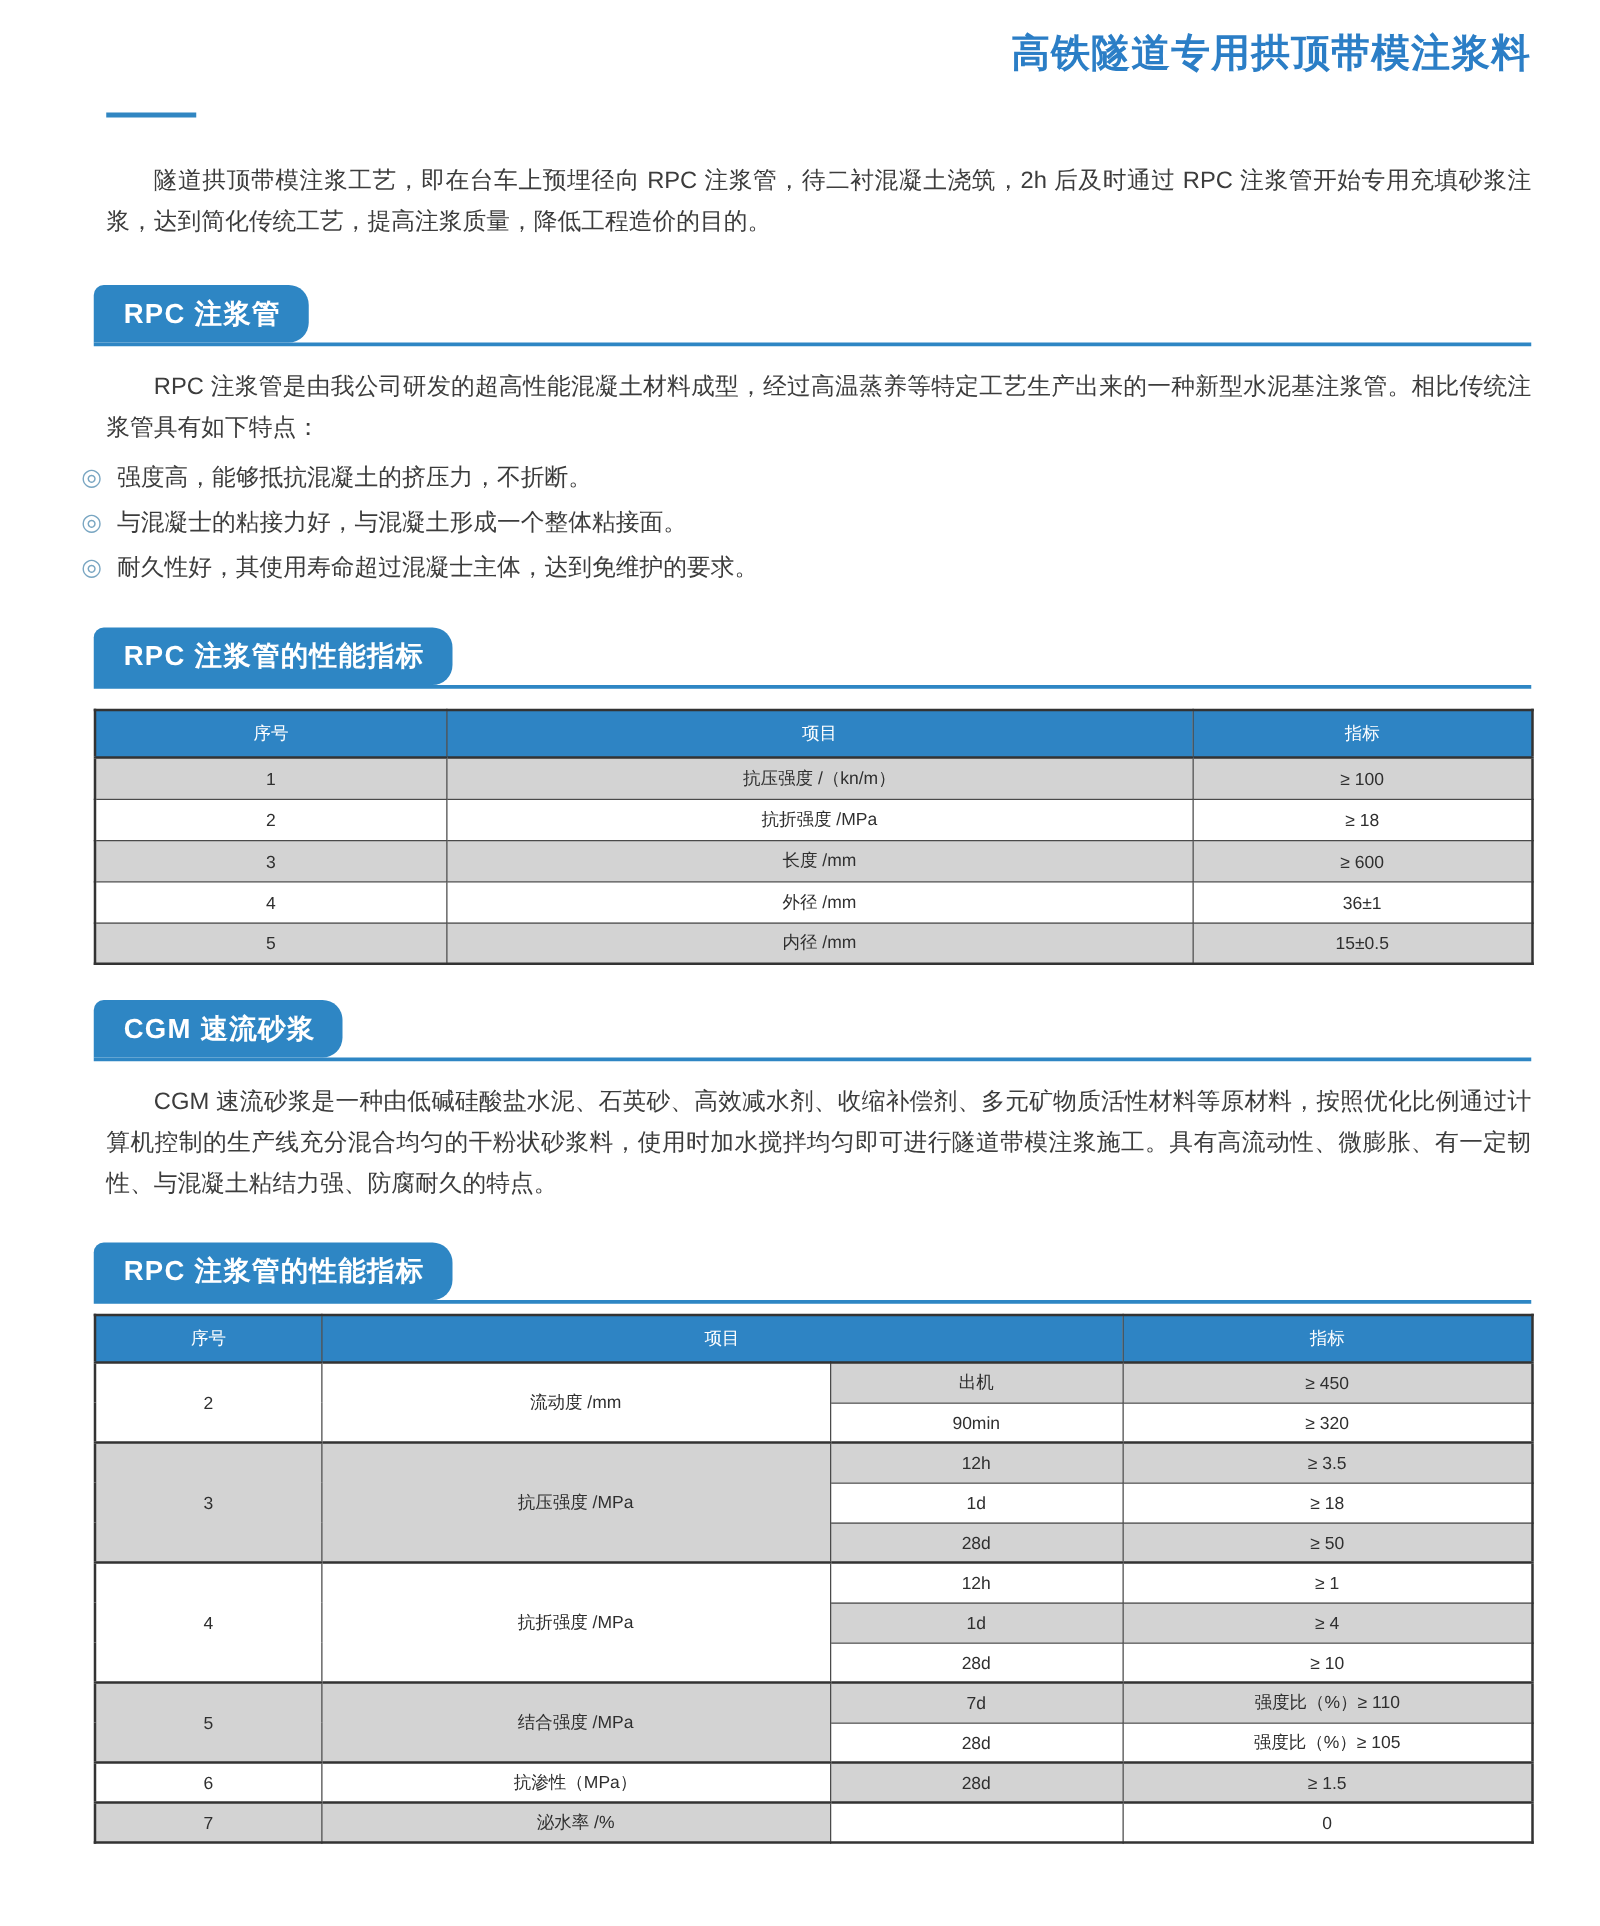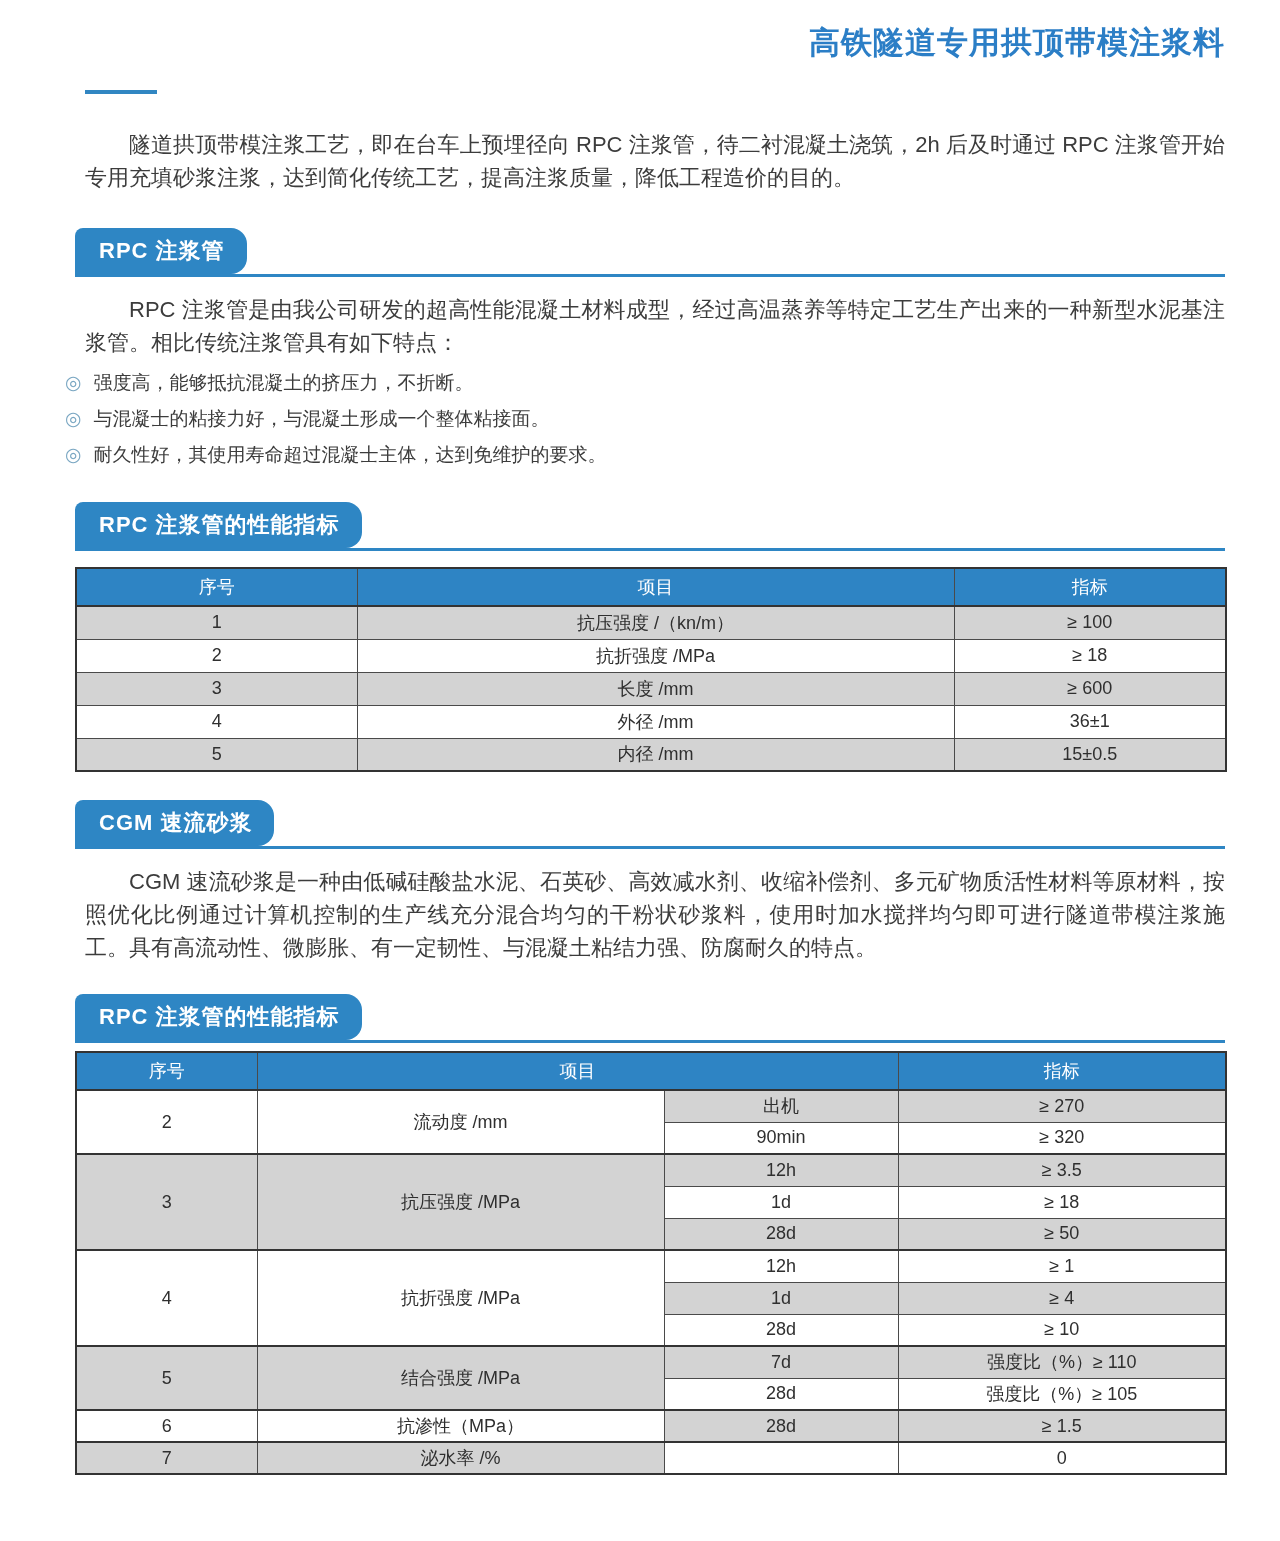--- a/index.html
+++ b/index.html
@@ -24,21 +24,21 @@
   .title-underline {
     margin: 26px 0 0 85px;
     width: 72px;
     height: 4px;
     background: #3186c2;
   }
 
   
   .para {
     margin: 34px 55px 0 85px;
-    font-size: 22px;
+    font-size: 19px;
     line-height: 33px;
     text-align: justify;
     text-indent: 2em;
     color: #3c3c3c;
   }
   .para.tight { margin-top: 16px; }
 
   
   .section-head {
     margin: 34px 55px 0 75px;
@@ -73,21 +73,21 @@
     margin-right: 12px;
     font-size: 19px;
   }
 
   
   table {
     border-collapse: collapse;
     margin: 16px 0 0 75px;
     width: 1150px;
     table-layout: fixed;
-    font-size: 18px;
+    font-size: 14px;
     text-align: center;
     color: #2f2f2f;
     border: 2px solid #333333;
   }
   th, td { border: 1px solid #4a4a4a; }
   th {
     background: #2e84c4;
     color: #ffffff;
     font-weight: normal;
     height: 38px;
@@ -190,21 +190,21 @@
       <tr>
     <th>序号</th>
     <th colspan="2">项目</th>
     <th>指标</th>
   </tr>
 
   <tr class="gs">
     <td rowspan="2">2</td>
     <td rowspan="2">流动度 /mm</td>
     <td class="g">出机</td>
-    <td class="g">≥ 270</td>
+    <td class="g">≥ 450</td>
   </tr>
   <tr>
     <td>90min</td>
     <td>≥ 320</td>
   </tr>
 
   <tr class="gs">
     <td rowspan="3" class="g">3</td>
     <td rowspan="3" class="g">抗压强度 /MPa</td>
     <td class="g">12h</td>

